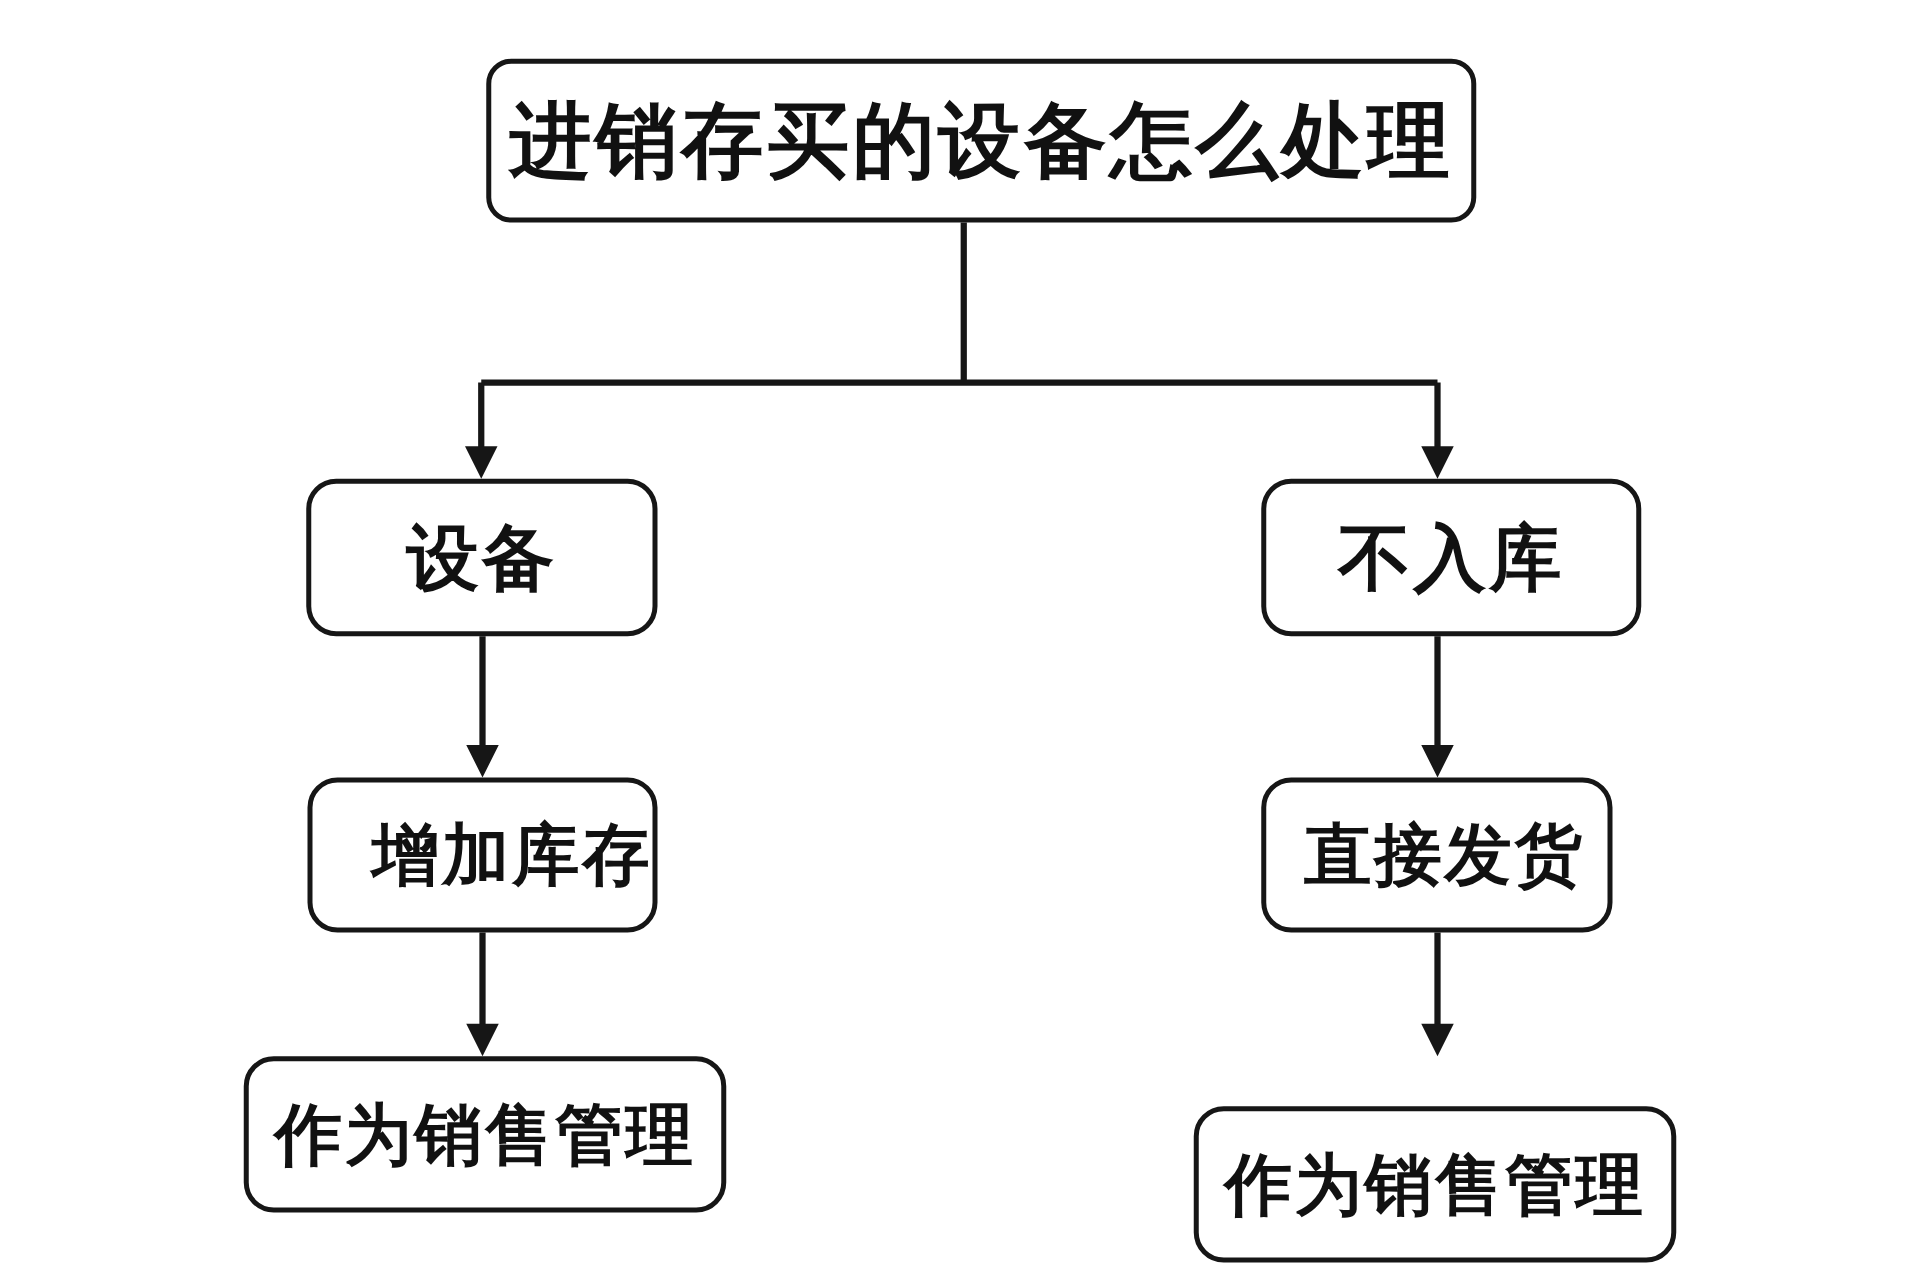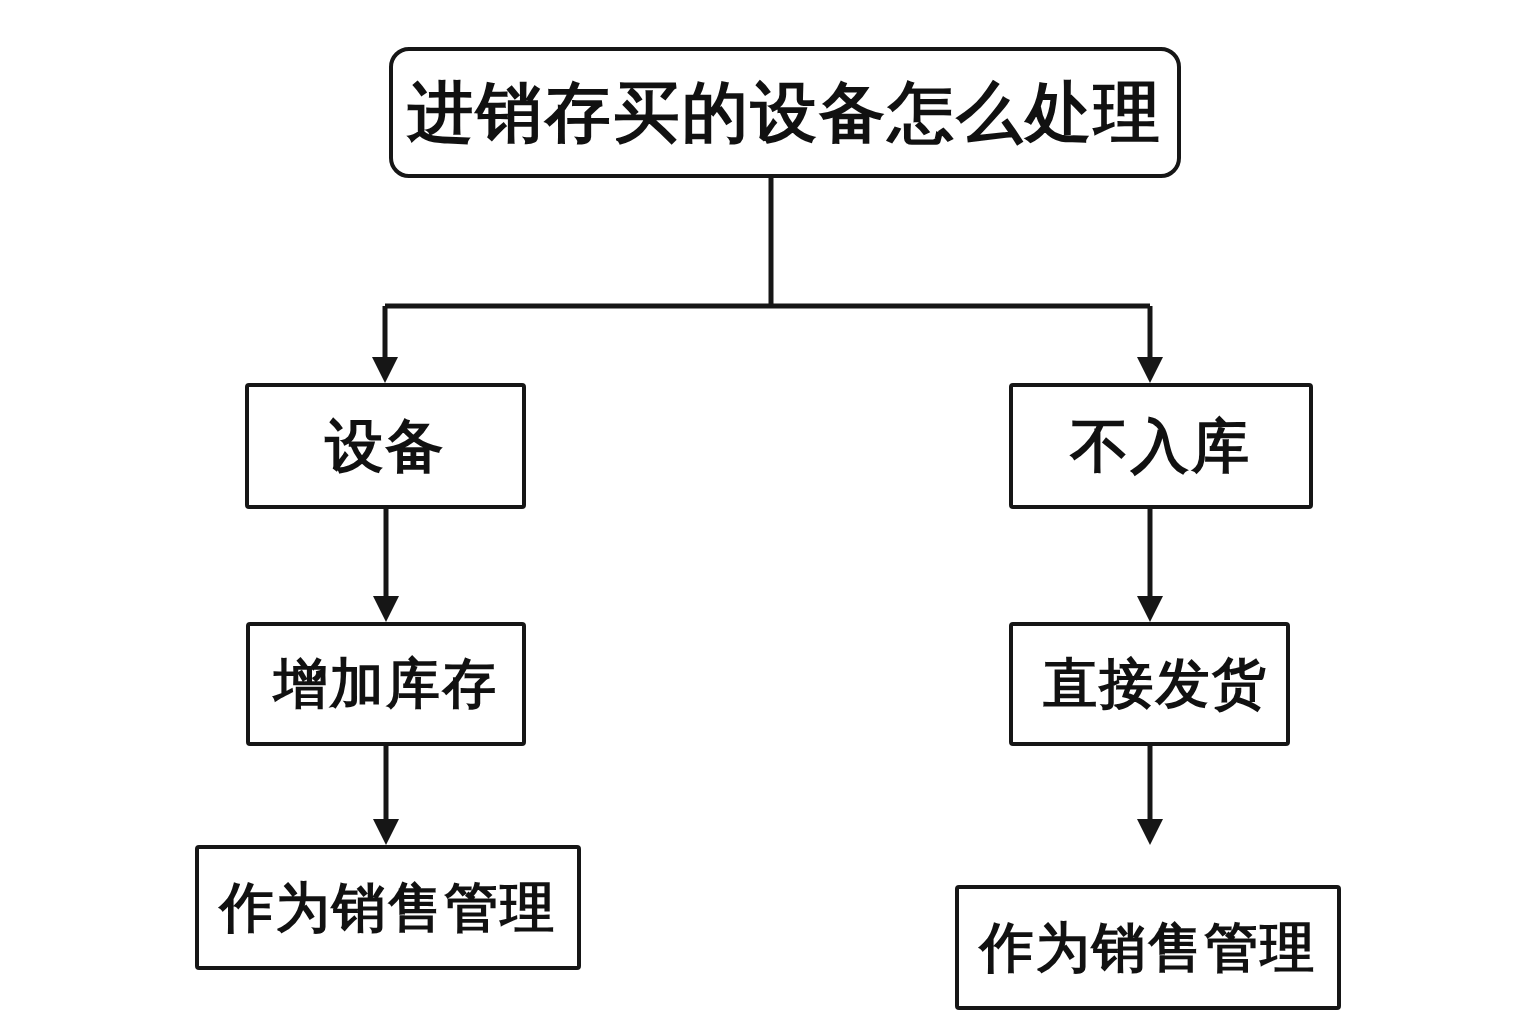--- a/index.html
+++ b/index.html
@@ -22,21 +22,21 @@
     left: 0;
     top: 0;
     width: 1536px;
     height: 1024px;
   }
   .node {
     position: absolute;
     box-sizing: border-box;
     background: #ffffff;
     border: 4px solid #161616;
-    border-radius: 4px;
+    border-radius: 24px;
     display: flex;
     align-items: center;
     justify-content: center;
     text-align: center;
     color: #111111;
     font-weight: 700;
     letter-spacing: 0.04em;
     line-height: 1;
     white-space: nowrap;
   }
@@ -62,20 +62,21 @@
     width: 304px;
     height: 126px;
     font-size: 58px;
   }
   .node-l2 {
     left: 246px;
     top: 622px;
     width: 280px;
     height: 124px;
     font-size: 54px;
+    justify-content: flex-end;
   }
   .node-r2 {
     left: 1009px;
     top: 622px;
     width: 281px;
     height: 124px;
     font-size: 54px;
     padding-left: 12px;
   }
   .node-l3 {

